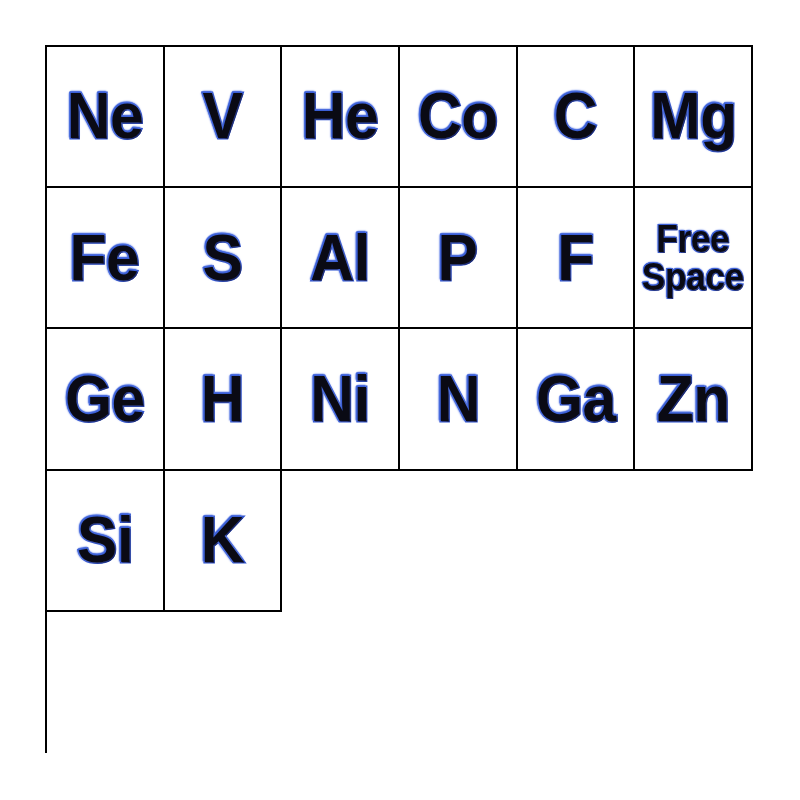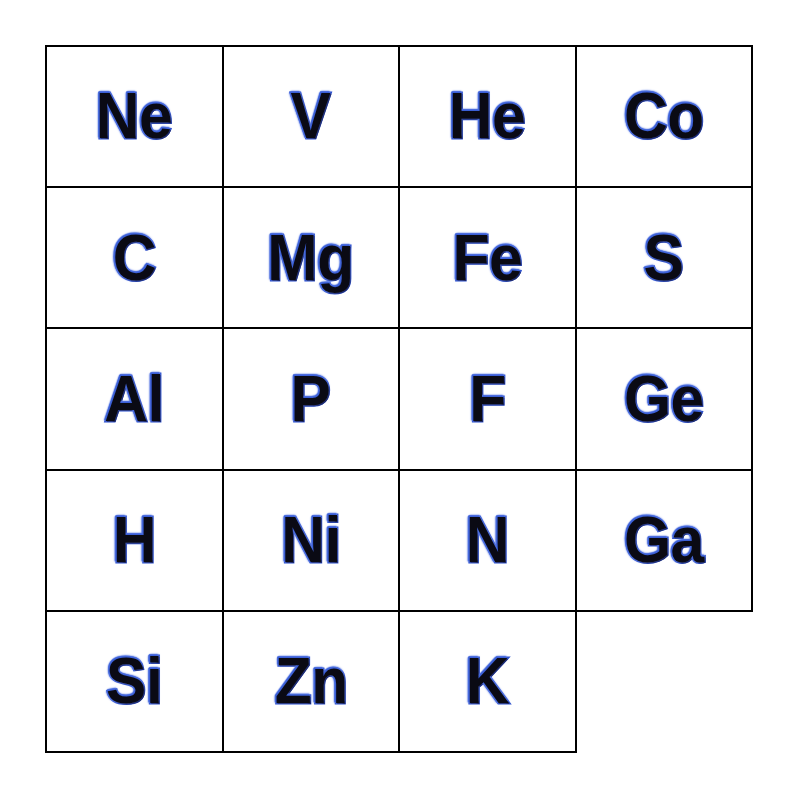--- a/index.html
+++ b/index.html
@@ -22,21 +22,21 @@
     background: #ffffff;
   }
 
   .bingo-grid {
     position: absolute;
     left: 45px;
     top: 45px;
     width: 708px;
     height: 708px;
     display: grid;
-    grid-template-columns: repeat(4, 1fr);
+    grid-template-columns: repeat(6, 1fr);
     grid-template-rows: repeat(5, 1fr);
     background: #ffffff;
     box-sizing: border-box;
     border-top: 2px solid #000000;
     border-left: 2px solid #000000;
   }
 
   .bingo-cell {
     position: relative;
     box-sizing: border-box;
@@ -117,37 +117,41 @@
       <div class="bingo-cell">
         <span class="cell-text">Al</span>
       </div>
       <div class="bingo-cell">
         <span class="cell-text">P</span>
       </div>
       <div class="bingo-cell">
         <span class="cell-text">F</span>
       </div>
       <div class="bingo-cell">
+        <span class="cell-text free-space">Free
+Space</span>
+      </div>
+      <div class="bingo-cell">
         <span class="cell-text">Ge</span>
       </div>
       <div class="bingo-cell">
         <span class="cell-text">H</span>
       </div>
       <div class="bingo-cell">
         <span class="cell-text">Ni</span>
       </div>
       <div class="bingo-cell">
         <span class="cell-text">N</span>
       </div>
       <div class="bingo-cell">
         <span class="cell-text">Ga</span>
       </div>
       <div class="bingo-cell">
-        <span class="cell-text">Si</span>
+        <span class="cell-text">Zn</span>
       </div>
       <div class="bingo-cell">
-        <span class="cell-text">Zn</span>
+        <span class="cell-text">Si</span>
       </div>
       <div class="bingo-cell">
         <span class="cell-text">K</span>
       </div>
     </div>
 </div>
 
 </body></html>

